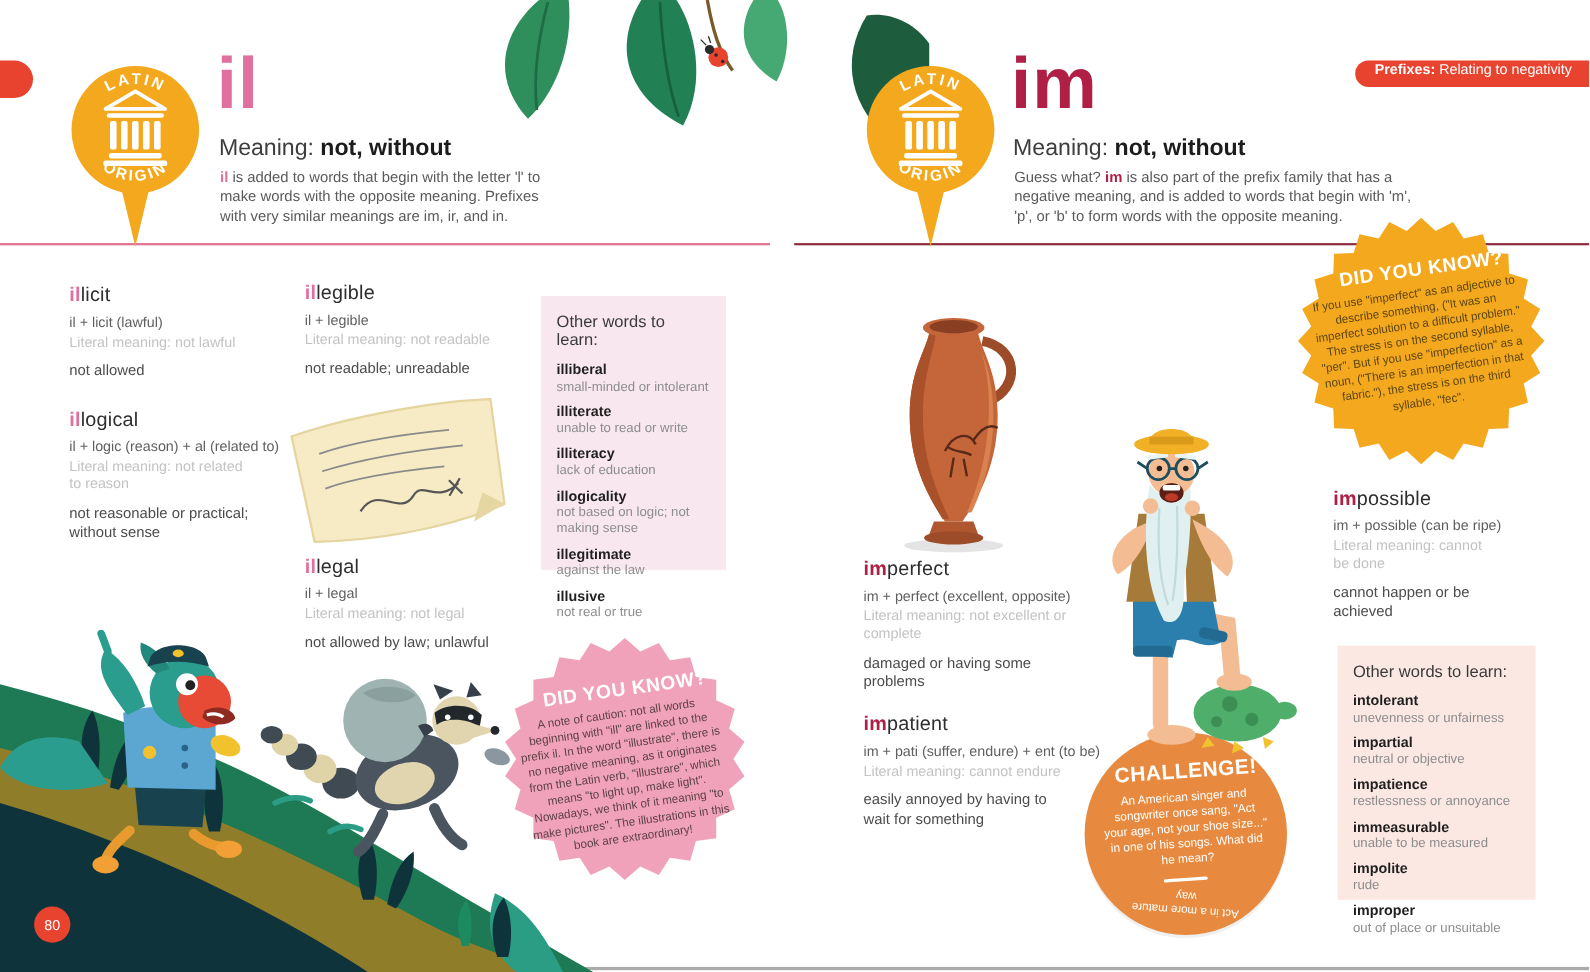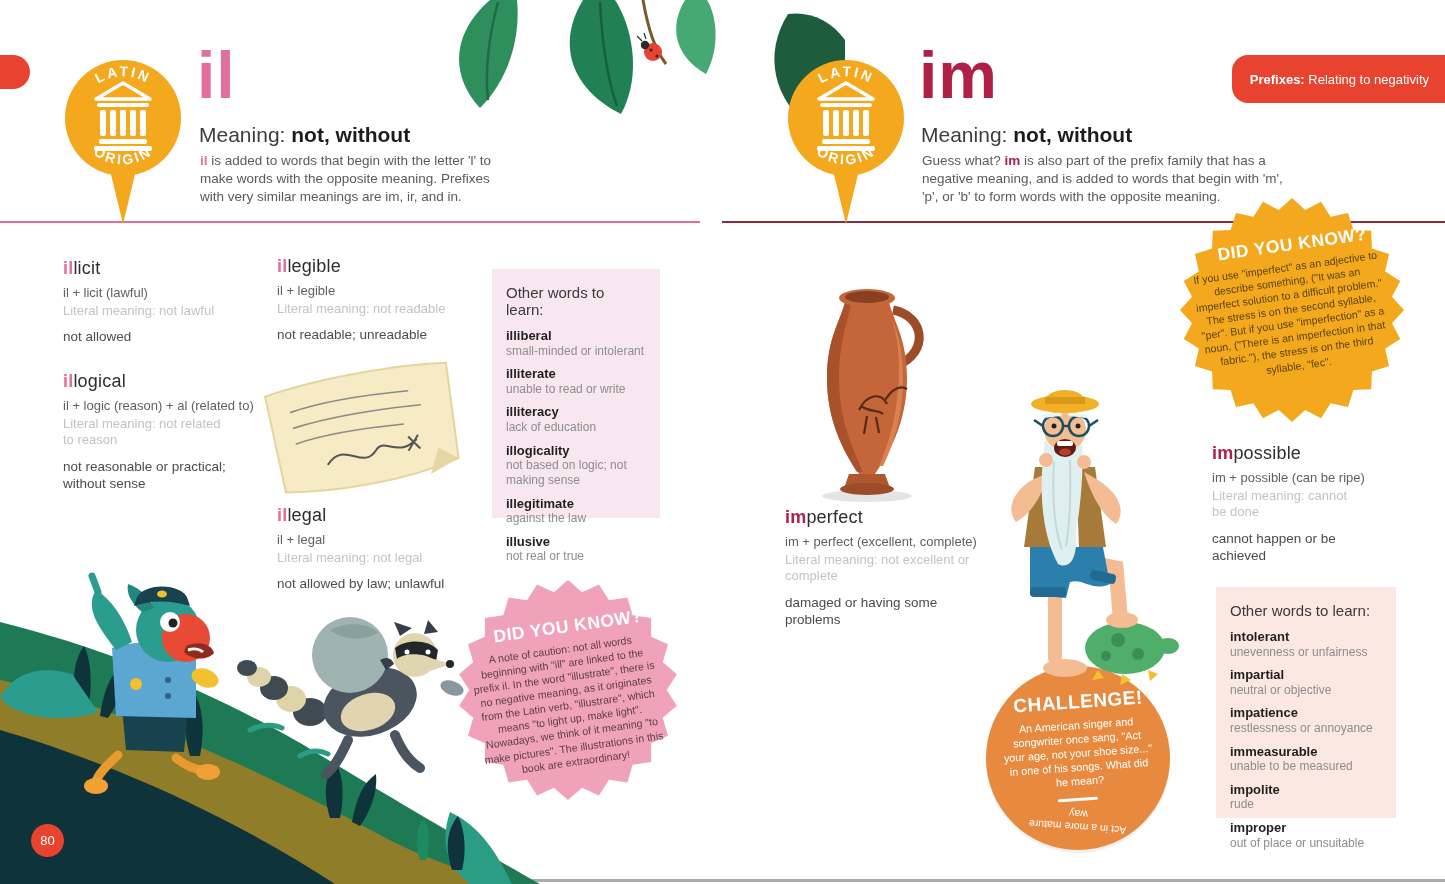--- a/index.html
+++ b/index.html
@@ -7,21 +7,21 @@
     --burst-pink:#f0a2ba; --challenge-orange:#e78a3f;
     --box-left:#f9e7ef; --box-right:#fbe8e2;
     --line-pink:#e0708f; --line-maroon:#8e2a3e;
   }
   *{margin:0;padding:0;box-sizing:border-box}
   body{font-family:"Liberation Sans",sans-serif;background:#fff}
   .spread{position:relative;width:1445px;height:884px;background:#fff;overflow:hidden}
 
   
   .tab-left{position:absolute;left:0;top:55px;width:30px;height:34px;background:var(--red);border-radius:0 17px 17px 0;z-index:6}
-  .banner{position:absolute;right:0;top:55px;height:48px;display:flex;align-items:center;background:var(--red);color:#fff;border-radius:16px 0 0 16px;padding:0 16px 0 18px;font-size:13px;z-index:7;white-space:pre}
+  .banner{position:absolute;right:0;top:55px;height:24px;display:flex;background:var(--red);color:#fff;border-radius:16px 0 0 16px;padding:0 16px 0 18px;font-size:13px;z-index:7;white-space:pre}
   .banner b{font-weight:700}
   .badge{position:absolute;width:120px;height:170px;z-index:6}
   .badge svg{width:100%;height:100%;display:block}
   .badge-arc{font-size:14px;font-weight:700;fill:#fff;letter-spacing:2.5px}
   .big-prefix{position:absolute;font-size:66px;font-weight:800;letter-spacing:1px;z-index:4;line-height:1}
   .meaning{position:absolute;font-size:21px;color:#3d3d3d;z-index:4}
   .meaning b{color:#1c1c1c;font-weight:800}
   .intro{position:absolute;font-size:13.5px;line-height:1.32;color:#5a5a5a;z-index:4}
   .intro .pfx{font-weight:800}
   .divider{position:absolute;height:2px;z-index:1}
@@ -162,23 +162,29 @@
   </div>
   <div class="entry" style="left:277px;top:505px;width:200px">
     <div class="entry-word"><span class="pfx pink">il</span><span>legal</span></div>
     <div class="entry-formula">il + legal</div>
     <div class="entry-literal">Literal meaning: not legal</div>
     <div class="entry-def">not allowed by law; unlawful</div>
   </div>
 
   <div class="entry" style="left:785px;top:507px;width:210px">
     <div class="entry-word"><span class="pfx crimson">im</span><span>perfect</span></div>
-    <div class="entry-formula">im + perfect (excellent, complete)</div>
+    <div class="entry-formula">im + perfect (excellent, opposite)</div>
     <div class="entry-literal" style="width:190px">Literal meaning: not excellent or complete</div>
     <div class="entry-def" style="width:165px">damaged or having some problems</div>
+  </div>
+  <div class="entry" style="left:785px;top:648px;width:222px">
+    <div class="entry-word"><span class="pfx crimson">im</span><span>patient</span></div>
+    <div class="entry-formula">im + pati (suffer, endure) + ent (to be)</div>
+    <div class="entry-literal">Literal meaning: cannot endure</div>
+    <div class="entry-def" style="width:185px">easily annoyed by having to wait for something</div>
   </div>
   <div class="entry" style="left:1212px;top:443px;width:200px">
     <div class="entry-word"><span class="pfx crimson">im</span><span>possible</span></div>
     <div class="entry-formula">im + possible (can be ripe)</div>
     <div class="entry-literal" style="width:150px">Literal meaning: cannot be done</div>
     <div class="entry-def" style="width:150px">cannot happen or be achieved</div>
   </div>
 
   <div class="ow-box" style="left:492px;top:269px;width:168px;height:249px;background:var(--box-left)">
     <div class="ow-title">Other words to learn:</div>

